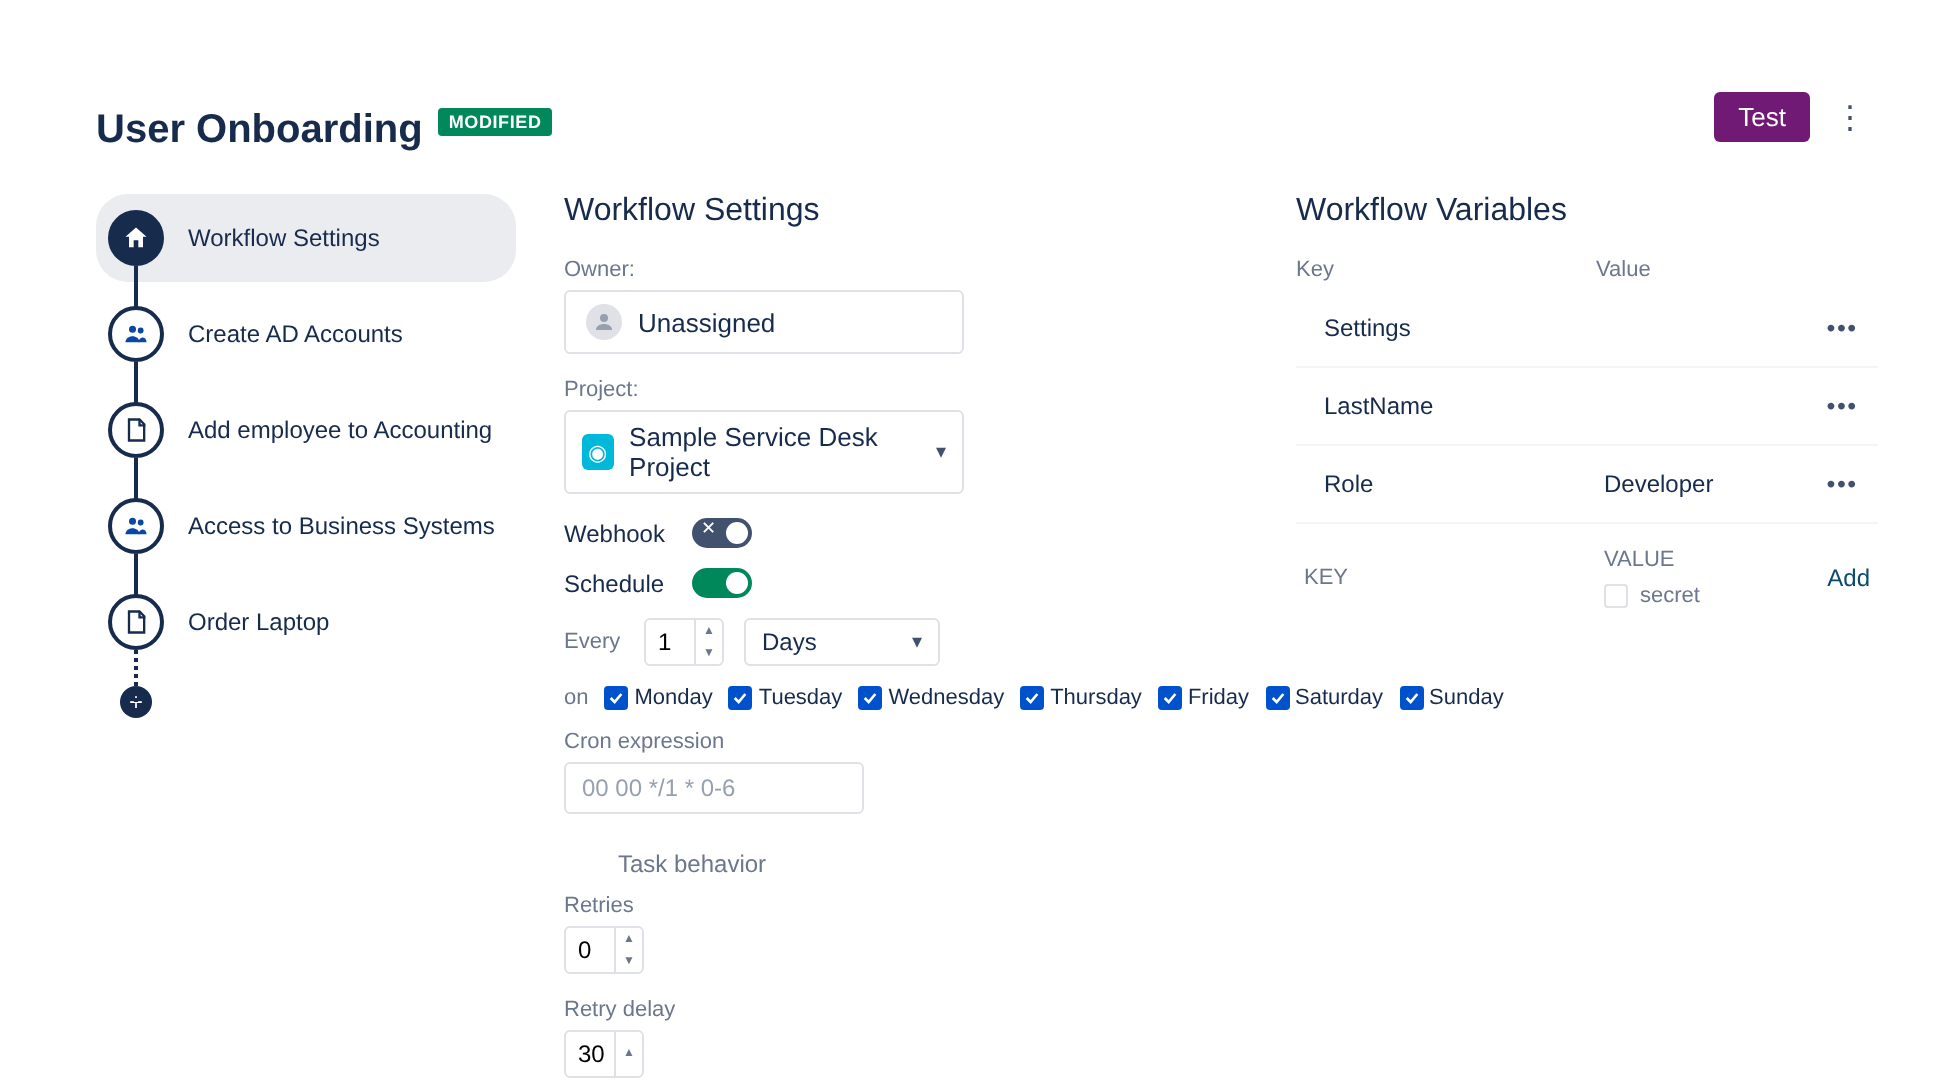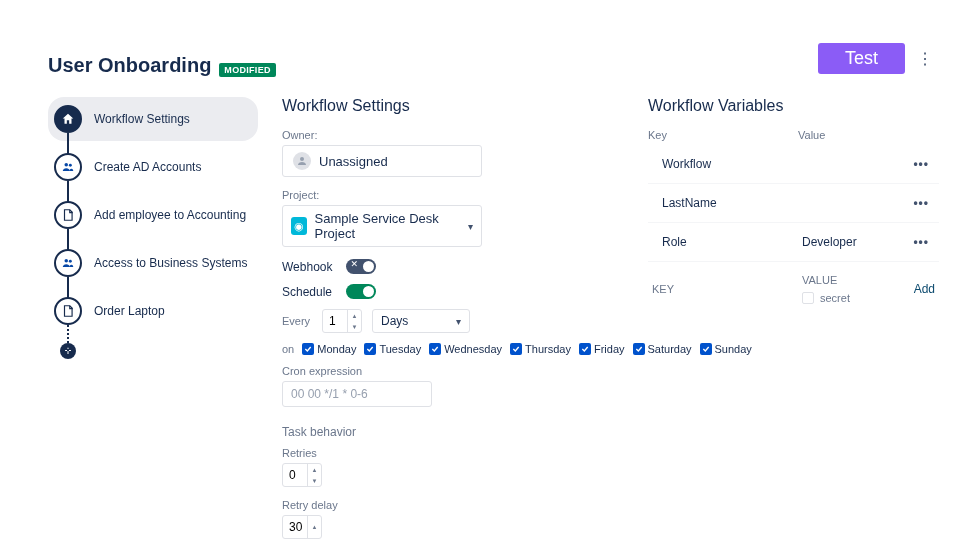--- a/index.html
+++ b/index.html
@@ -1,23 +1,23 @@
 <!DOCTYPE html>
 <html><head>
 <meta charset="utf-8">
 <style>
 * { box-sizing: border-box; margin: 0; padding: 0; }
 body { font-family: -apple-system, BlinkMacSystemFont, "Segoe UI", Arial, sans-serif; font-size: 13px; color: #172b4d; background: #fff; width: 969px; }
 .container { padding: 40px 30px 20px 48px; }
 .header { display: flex; justify-content: space-between; align-items: center; margin-bottom: 20px; }
-.title-wrap { display: flex; align-items: flex-end; gap: 8px; margin-top: 14px; }
+.title-wrap { display: flex; align-items: flex-start; gap: 8px; margin-top: 14px; }
 .page-title { font-size: 20px; font-weight: 600; color: #172b4d; }
 .badge { background: #00875a; color: #fff; font-size: 9px; font-weight: 700; padding: 2px 5px; border-radius: 2px; letter-spacing: 0.3px; }
 .header-actions { display: flex; gap: 6px; align-items: center; }
-.btn-primary { background: #8b5cf6; color: #fff; border: none; border-radius: 3px; padding: 5px 27px; font-size: 18px; cursor: pointer; }
+.btn-primary { background: #701a75; color: #fff; border: none; border-radius: 3px; padding: 5px 12px; font-size: 13px; cursor: pointer; }
 .btn-icon { background: transparent; border: none; padding: 4px 6px; cursor: pointer; color: #42526e; font-size: 16px; }
 .layout { display: flex; gap: 24px; }
 .sidebar { width: 210px; flex-shrink: 0; }
 .step { display: flex; align-items: center; position: relative; padding: 8px 10px 8px 6px; margin-bottom: 4px; border-radius: 16px; cursor: pointer; }
 .step.active { background: #ebecf0; }
 .step-icon { width: 28px; height: 28px; border-radius: 50%; border: 2px solid #172b4d; display: flex; align-items: center; justify-content: center; flex-shrink: 0; margin-right: 12px; position: relative; z-index: 1; background:#fff; }
 .step.active .step-icon { background: #172b4d; }
 .step-icon svg { width: 14px; height: 14px; }
 .step-label { font-size: 12px; color: #172b4d; }
 .connector { position: absolute; left: 19px; top: 36px; width: 2px; height: 22px; background: #172b4d; z-index: 0; }
@@ -47,21 +47,21 @@
 .spin-wrap input { padding-right: 18px; }
 .spinners { position: absolute; right: 1px; top: 1px; bottom: 1px; width: 14px; display: flex; flex-direction: column; border-left: 1px solid #dfe1e6; }
 .spinners span { flex: 1; display: flex; align-items: center; justify-content: center; font-size: 6px; cursor: pointer; color: #6b778c; }
 .select-small { border: 1px solid #dfe1e6; border-radius: 3px; padding: 4px 8px; width: 98px; font-size: 12px; display: flex; justify-content: space-between; align-items: center; cursor: pointer; text-align: center; }
 .days-row { display: flex; align-items: center; gap: 8px; margin-bottom: 10px; flex-wrap: nowrap; }
 .day-item { display: flex; align-items: center; gap: 3px; font-size: 11px; color: #172b4d; }
 .checkbox { width: 12px; height: 12px; background: #0052cc; border-radius: 2px; display: flex; align-items: center; justify-content: center; cursor: pointer; }
 .checkbox svg { width: 8px; height: 8px; }
 .time-input { border: 1px solid #dfe1e6; border-radius: 3px; padding: 4px 10px; width: 50px; font-size: 12px; text-align: center; }
 .cron-input { border: 1px solid #dfe1e6; border-radius: 3px; padding: 5px 8px; width: 150px; font-size: 12px; color: #97a0af; background: #fff; margin-bottom: 14px; }
-.subhead { font-size: 12px; color: #6b778c; margin-bottom: 8px; margin-top: 4px; }
+.subhead { font-size: 12px; color: #6b778c; margin-bottom: 8px; margin-top: 4px; margin-left: 27px; }
 .variables { flex: 1; }
 .var-header { display: flex; font-size: 11px; color: #6b778c; padding-bottom: 4px; }
 .var-key-col { flex: 0 0 150px; }
 .var-val-col { flex: 1; }
 .var-row { display: flex; align-items: center; padding: 12px 4px; border-bottom: 1px solid #f4f5f7; font-size: 12px; }
 .var-row:first-of-type { border-top: 1px solid #f4f5f7; margin-top: 8px; }
 .var-key { flex: 0 0 150px; padding-left: 10px; }
 .var-val { flex: 1; }
 .var-more { color: #42526e; cursor: pointer; padding: 0 6px; font-weight: bold; letter-spacing: 1px; }
 .add-row { display: flex; align-items: center; padding: 12px 4px; font-size: 11px; color: #6b778c; }
@@ -281,21 +281,21 @@
         
       </div>
 
       <div class="variables">
         <h2 class="section-title">Workflow Variables</h2>
         <div class="var-header">
           <div class="var-key-col">Key</div>
           <div class="var-val-col">Value</div>
         </div>
         <div class="var-row">
-          <div class="var-key">Workflow</div>
+          <div class="var-key">Settings</div>
           <div class="var-val"></div>
           <div class="var-more">•••</div>
         </div>
         <div class="var-row">
           <div class="var-key">LastName</div>
           <div class="var-val"></div>
           <div class="var-more">•••</div>
         </div>
         <div class="var-row">
           <div class="var-key">Role</div>

